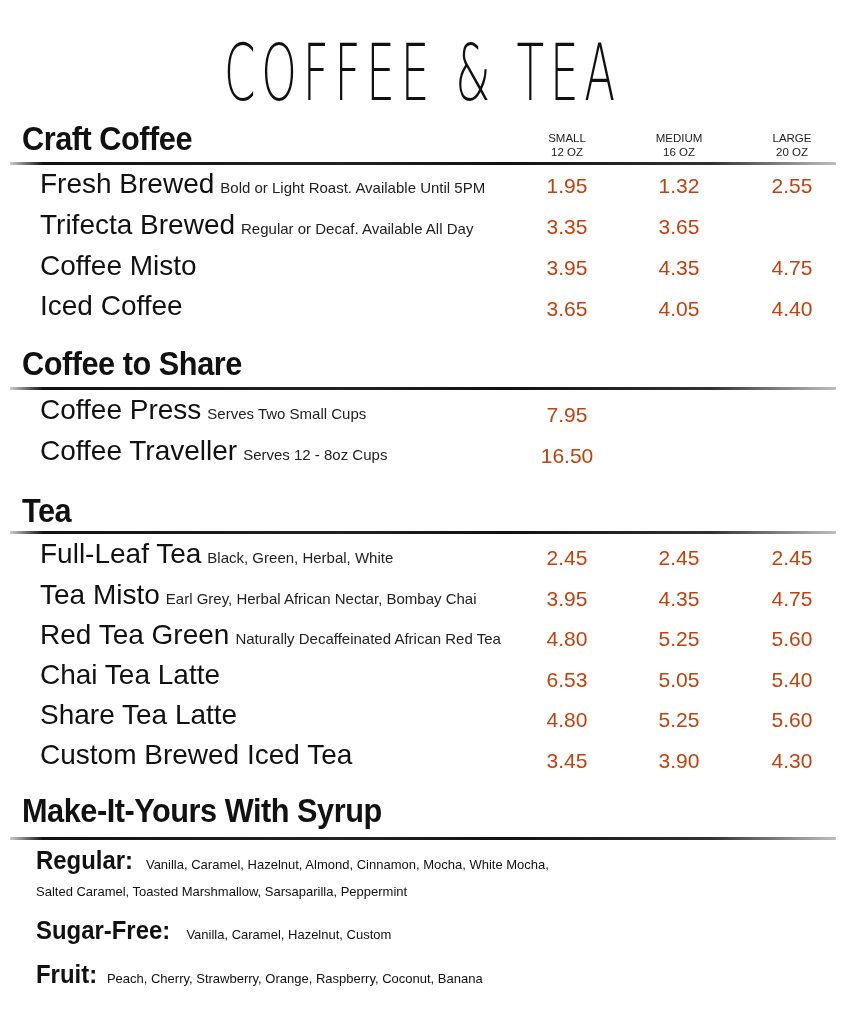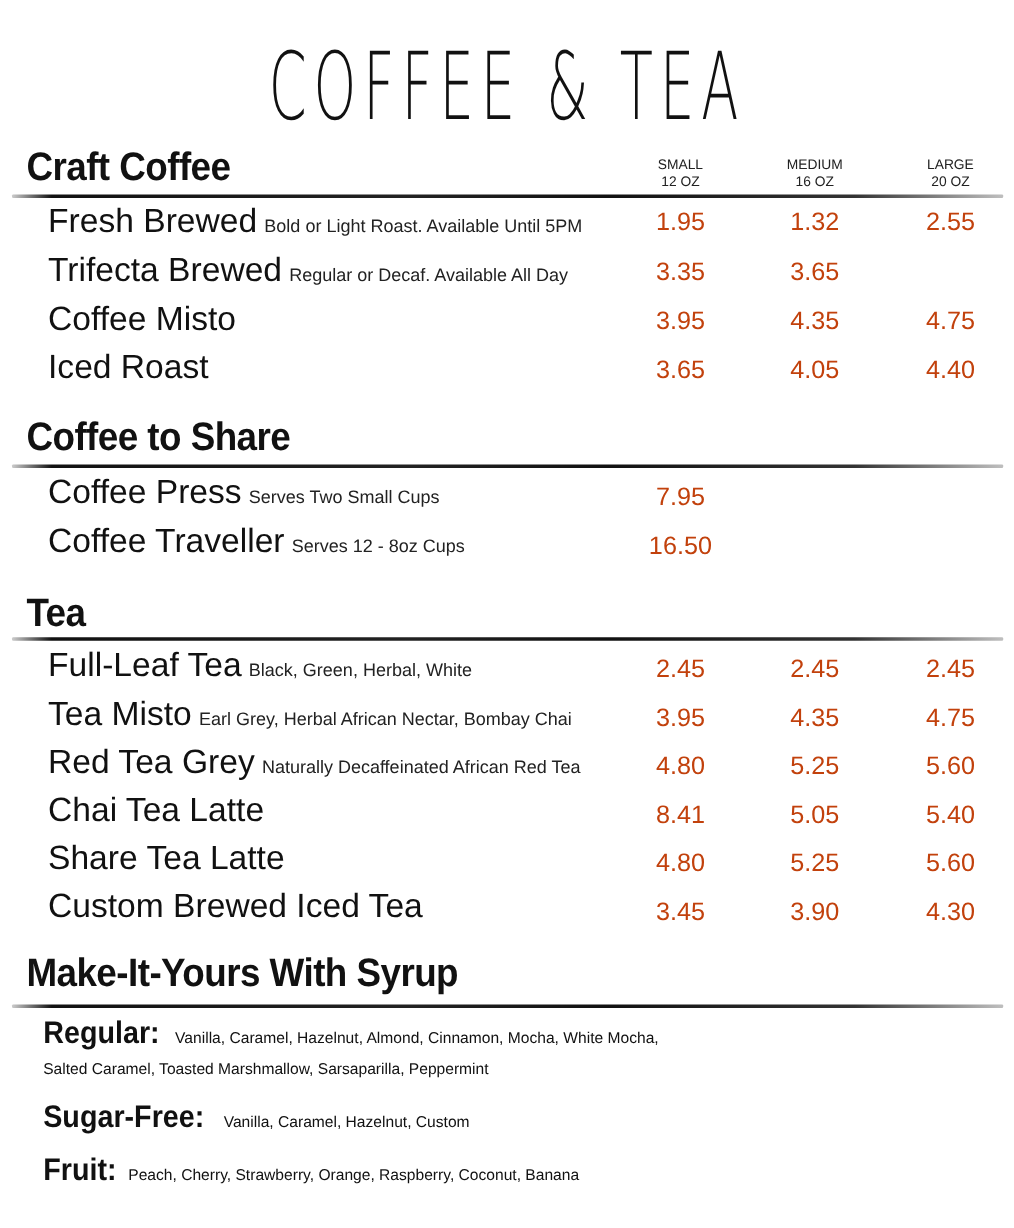--- a/index.html
+++ b/index.html
@@ -44,21 +44,21 @@
 <div class="item" style="top:209px;"><span class="name">Trifecta Brewed</span><span class="desc">Regular or Decaf. Available All Day</span></div>
 <div class="price" style="left:527px;top:215px;">3.35</div>
 <div class="price" style="left:639px;top:215px;">3.65</div>
 <div class="price" style="left:752px;top:215px;"></div>
 
 <div class="item" style="top:250px;"><span class="name">Coffee Misto</span></div>
 <div class="price" style="left:527px;top:256px;">3.95</div>
 <div class="price" style="left:639px;top:256px;">4.35</div>
 <div class="price" style="left:752px;top:256px;">4.75</div>
 
-<div class="item" style="top:290px;"><span class="name">Iced Roast</span></div>
+<div class="item" style="top:290px;"><span class="name">Iced Coffee</span></div>
 <div class="price" style="left:527px;top:297px;">3.65</div>
 <div class="price" style="left:639px;top:297px;">4.05</div>
 <div class="price" style="left:752px;top:297px;">4.40</div>
 
 <div class="section-h" style="top:345px;">Coffee to Share</div>
 <div class="rule" style="top:387px;"></div>
 
 <div class="item" style="top:394px;"><span class="name">Coffee Press</span><span class="desc">Serves Two Small Cups</span></div>
 <div class="price" style="left:527px;top:403px;">7.95</div>
 
@@ -71,27 +71,27 @@
 <div class="item" style="top:538px;"><span class="name">Full-Leaf Tea</span><span class="desc">Black, Green, Herbal, White</span></div>
 <div class="price" style="left:527px;top:546px;">2.45</div>
 <div class="price" style="left:639px;top:546px;">2.45</div>
 <div class="price" style="left:752px;top:546px;">2.45</div>
 
 <div class="item" style="top:579px;"><span class="name">Tea Misto</span><span class="desc">Earl Grey, Herbal African Nectar, Bombay Chai</span></div>
 <div class="price" style="left:527px;top:587px;">3.95</div>
 <div class="price" style="left:639px;top:587px;">4.35</div>
 <div class="price" style="left:752px;top:587px;">4.75</div>
 
-<div class="item" style="top:619px;"><span class="name">Red Tea Grey</span><span class="desc">Naturally Decaffeinated African Red Tea</span></div>
+<div class="item" style="top:619px;"><span class="name">Red Tea Green</span><span class="desc">Naturally Decaffeinated African Red Tea</span></div>
 <div class="price" style="left:527px;top:627px;">4.80</div>
 <div class="price" style="left:639px;top:627px;">5.25</div>
 <div class="price" style="left:752px;top:627px;">5.60</div>
 
 <div class="item" style="top:659px;"><span class="name">Chai Tea Latte</span></div>
-<div class="price" style="left:527px;top:668px;">8.41</div>
+<div class="price" style="left:527px;top:668px;">6.53</div>
 <div class="price" style="left:639px;top:668px;">5.05</div>
 <div class="price" style="left:752px;top:668px;">5.40</div>
 
 <div class="item" style="top:699px;"><span class="name">Share Tea Latte</span></div>
 <div class="price" style="left:527px;top:708px;">4.80</div>
 <div class="price" style="left:639px;top:708px;">5.25</div>
 <div class="price" style="left:752px;top:708px;">5.60</div>
 
 <div class="item" style="top:739px;"><span class="name">Custom Brewed Iced Tea</span></div>
 <div class="price" style="left:527px;top:749px;">3.45</div>

